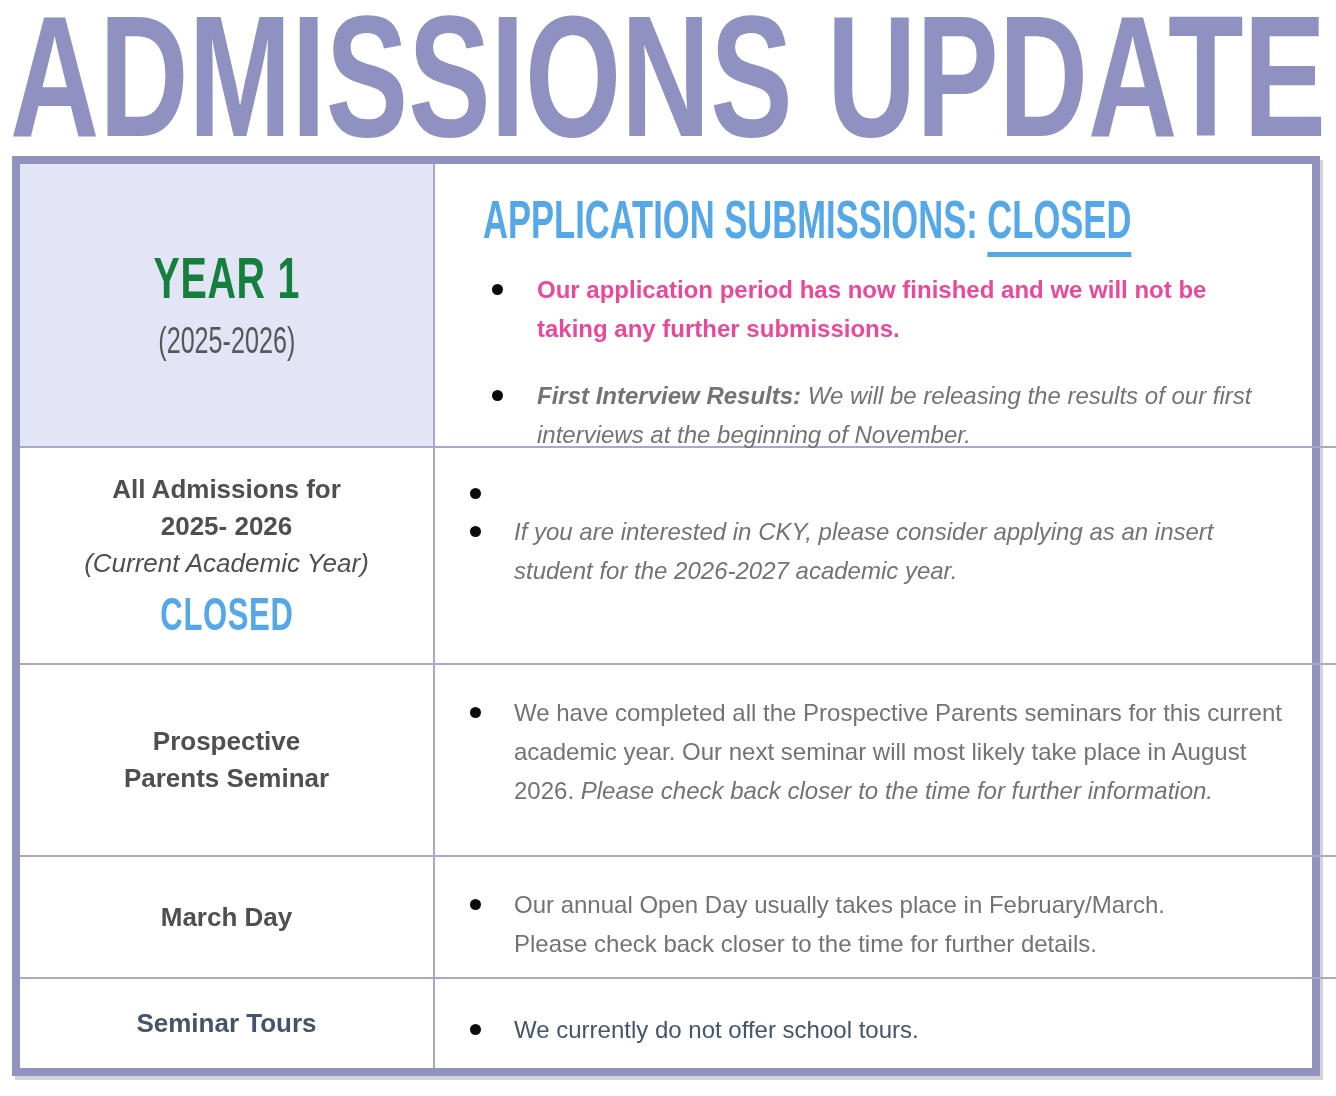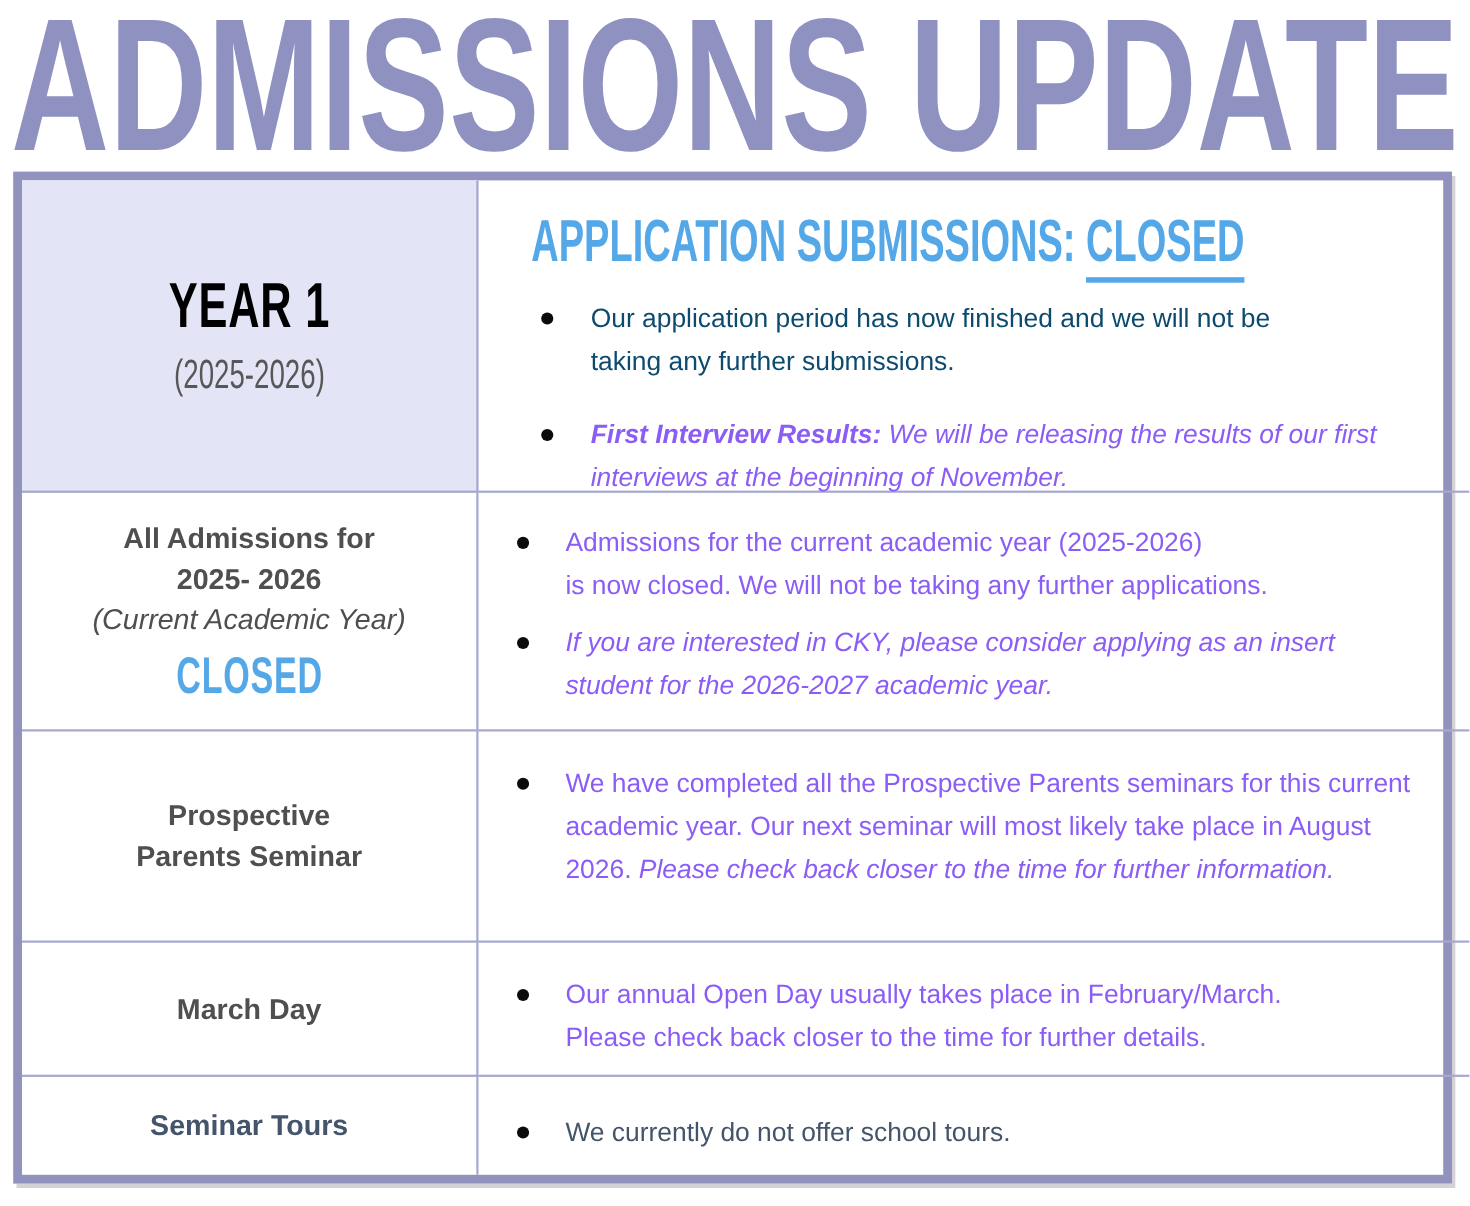--- a/index.html
+++ b/index.html
@@ -37,47 +37,47 @@
   }
   .rcell { border-bottom:2px solid #A6A8CD; }
   .rowlast { border-bottom:none; }
   .lavender { background:#E3E5F6; }
 
   
   .squeeze { display:inline-block; transform-origin:center center; }
   .sq-left { transform-origin:left center; }
 
   
-  .hand-line { color:#000000; font-weight:bold; font-size:58px; line-height:64px; letter-spacing:1px; }
+  .hand-line { color:#15803d; font-weight:bold; font-size:58px; line-height:64px; letter-spacing:1px; }
   .hand-line .squeeze { transform:scaleX(0.68); }
   .hand-sub { color:#575757; font-weight:normal; font-size:37px; line-height:46px; margin-top:8px; }
   .hand-sub .squeeze { transform:scaleX(0.68); }
 
   
   .blue-head {
     margin:28px 0 0 48px;
     font-weight:bold; font-size:54px; line-height:54px;
     color:#54A8E7; white-space:nowrap;
   }
   .blue-head .squeeze { transform:scaleX(0.64); }
   .underlined { border-bottom:5px solid #54A8E7; padding-bottom:3px; }
 
   
   .bullet { display:flex; align-items:flex-start; }
   .dot {
     width:11px; height:11px; border-radius:50%;
     background:#0b0b0b; flex-shrink:0; margin-top:14px;
   }
-  .btext { font-size:24px; line-height:39px; color:#8b5cf6; }
+  .btext { font-size:24px; line-height:39px; color:#737373; }
   .pre { white-space:pre-line; }
   .ind1 { margin-left:57px; }
   .ind1 .dot { margin-right:34px; }
   .ind2 { margin-left:35px; }
   .ind2 .dot { margin-right:33px; }
-  .bolddark { font-weight:normal; color:#0c4a6e; }
+  .bolddark { font-weight:bold; color:#ec4899; }
   .it { font-style:italic; }
   .boldit { font-weight:bold; font-style:italic; }
 
   .b-row1-1 { margin-top:24px; }
   .b-row1-2 { margin-top:28px; }
   .b-row1-2 .btext { max-width:770px; }
 
   .rcell-pad2 { padding-top:26px; }
   .gap12 { margin-top:13px; }
   .rcell-pad3 { padding-top:28px; }
@@ -134,22 +134,20 @@
     <div class="lcell">
       <div class="lbl">All Admissions for</div>
       <div class="lbl">2025- 2026</div>
       <div class="lbl-it">(Current Academic Year)</div>
       <div class="closed-blue"><span class="squeeze">CLOSED</span></div>
     </div>
 
     <div class="rcell rcell-pad2">
       <div class="bullet ind2">
         <span class="dot"></span>
-        <span class="btext pre w780">Admissions for the current academic year (2025-2026)
-is now closed. We will not be taking any further applications.</span>
       </div>
       <div class="bullet ind2 gap12">
         <span class="dot"></span>
         <span class="btext pre it w780">If you are interested in CKY, please consider applying as an insert
 student for the 2026-2027 academic year.</span>
       </div>
     </div>
 
     <div class="lcell">
       <div class="lbl pre">Prospective

